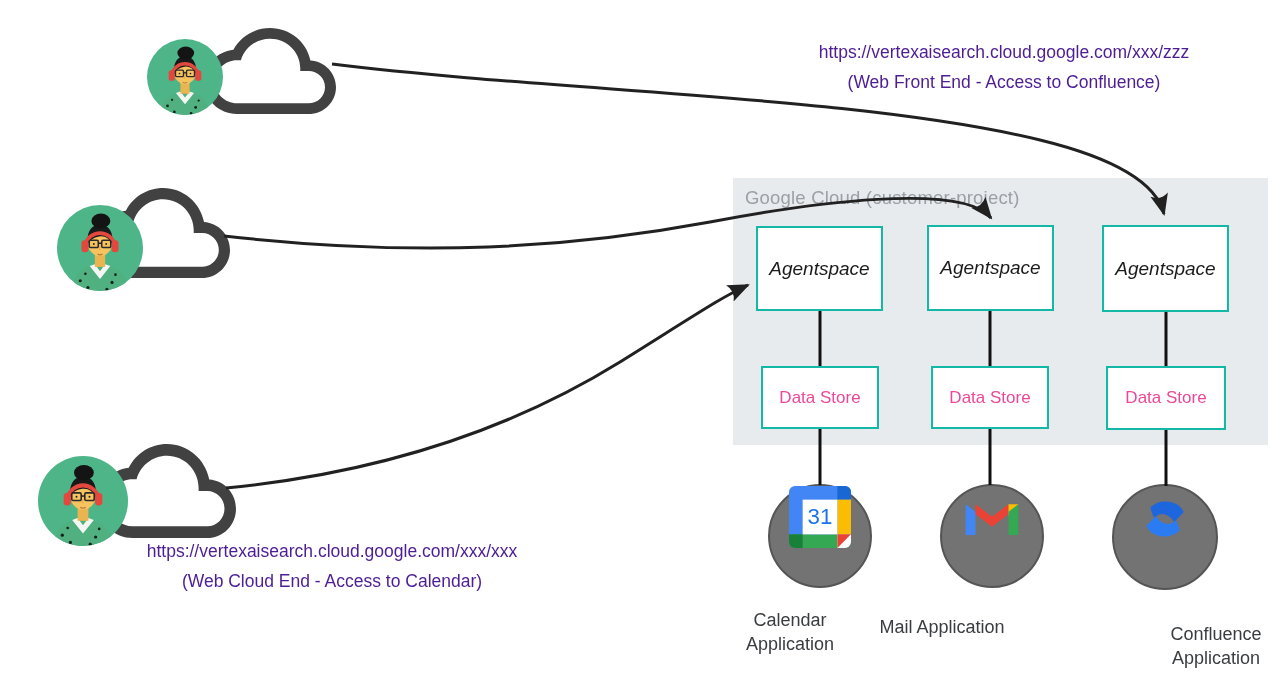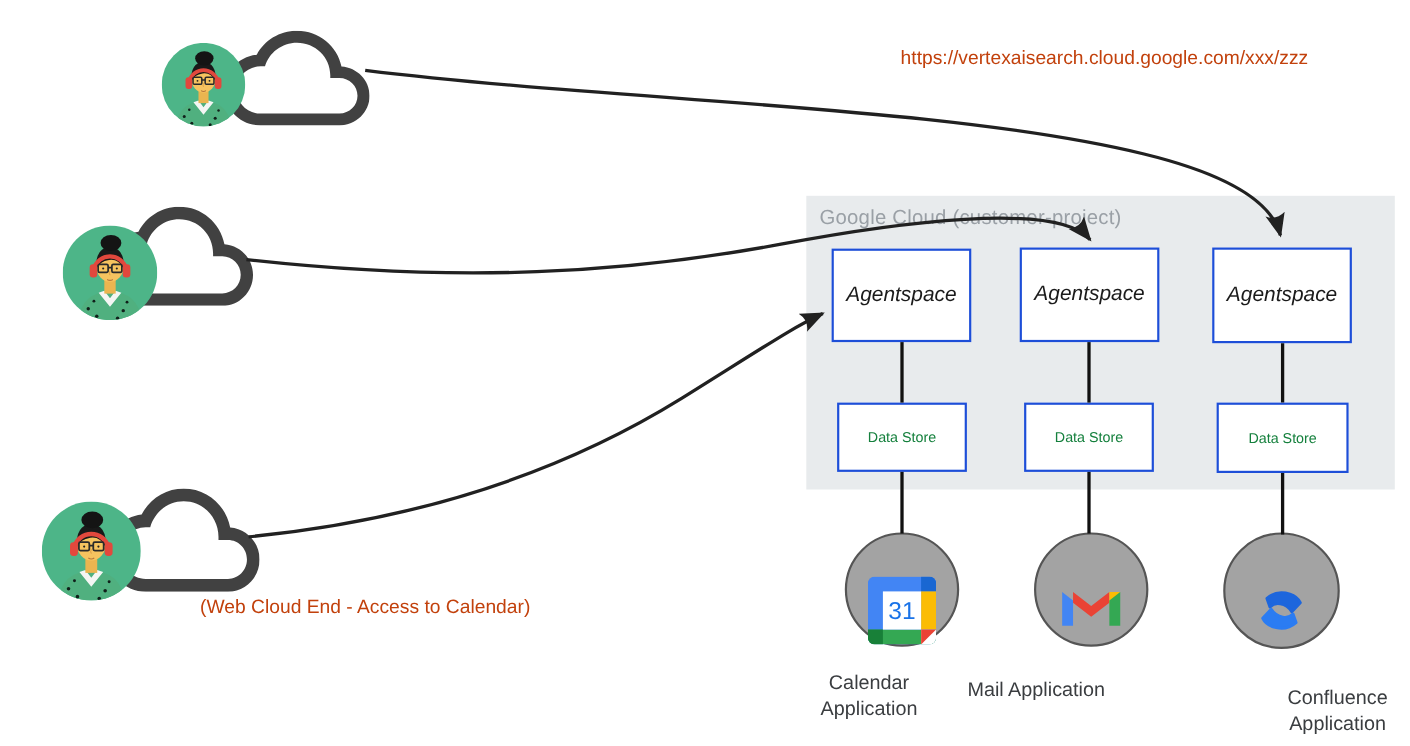--- a/index.html
+++ b/index.html
@@ -2,30 +2,30 @@
 <html><head>
 <meta charset="utf-8">
 <style>
   html,body{margin:0;padding:0;background:#ffffff;}
   #canvas{
     position:relative;width:1282px;height:678px;overflow:hidden;
     font-family:"Liberation Sans","DejaVu Sans",sans-serif;color:#202124;background:#fff;
   }
   .abs{position:absolute;}
   
-  .url-block{width:450px;text-align:center;font-size:17.5px;line-height:30px;color:#c2410c;z-index:2;}
+  .url-block{width:450px;text-align:center;font-size:17.5px;line-height:30px;color:#4c1d95;z-index:2;}
   
   .gcp{background:#e8ebed;z-index:1;}
   .gcp-label{font-size:18.5px;color:#9aa0a6;letter-spacing:.2px;z-index:1;}
   
-  .node{background:#ffffff;border:2px solid #1d4ed8;display:flex;align-items:center;justify-content:center;z-index:2;box-sizing:border-box;}
+  .node{background:#ffffff;border:2px solid #14b8a6;display:flex;align-items:center;justify-content:center;z-index:2;box-sizing:border-box;}
   .agent{font-style:italic;font-size:19px;color:#1b1b1b;}
-  .store{font-size:13px;color:#15803d;}
+  .store{font-size:17px;color:#ec4899;}
   
-  .app-circle{background:#a3a3a3;border:2px solid #555;border-radius:50%;display:flex;align-items:flex-end;justify-content:center;z-index:2;box-sizing:border-box;}
+  .app-circle{background:#737373;border:2px solid #555;border-radius:50%;display:flex;align-items:flex-start;justify-content:center;z-index:2;box-sizing:border-box;}
   .app-label{width:140px;text-align:center;font-size:18px;line-height:24px;color:#3a3d40;z-index:2;}
   svg.layer{left:0;top:0;z-index:4;pointer-events:none;}
   svg.art{z-index:3;}
   #defs{position:absolute;width:0;height:0;}
 </style>
 </head>
 <body>
 
 <div id="canvas">
 
@@ -71,22 +71,24 @@
         <path fill="#414141" d="M19.35 10.04C18.67 6.59 15.64 4 12 4 9.11 4 6.6 5.64 5.35 8.04 2.34 8.36 0 10.91 0 14c0 3.31 2.69 6 6 6h13c2.76 0 5-2.24 5-5 0-2.64-2.05-4.78-4.65-4.96zM19 18H6c-2.21 0-4-1.79-4-4s1.79-4 4-4h.71C7.37 7.69 9.48 6 12 6c3.04 0 5.5 2.46 5.5 5.5v.5H19c1.66 0 3 1.34 3 3s-1.34 3-3 3z"></path>
       </g>
     </defs>
   </svg>
 
   <div class="abs gcp" style="left:733px;top:178px;width:535px;height:267px;"></div>
   <div class="abs gcp-label" style="left:745px;top:187px;">Google Cloud (customer-project)</div>
 
   <div class="abs url-block" style="left:779px;top:37px;">
     <div>https://vertexaisearch.cloud.google.com/xxx/zzz</div>
+    <div>(Web Front End - Access to Confluence)</div>
   </div>
   <div class="abs url-block" style="left:107px;top:536px;">
+    <div>https://vertexaisearch.cloud.google.com/xxx/xxx</div>
     <div>(Web Cloud End - Access to Calendar)</div>
   </div>
 
   <svg class="abs art" style="left:204px;top:28px;" width="132" height="86" viewBox="0 4 24 16" preserveAspectRatio="none">
       <use href="#cloud-art"></use>
     </svg>
   <svg class="abs art" style="left:147px;top:39px;" width="76" height="76" viewBox="-50 -50 100 100">
       <use href="#avatar-art"></use>
     </svg>
 

